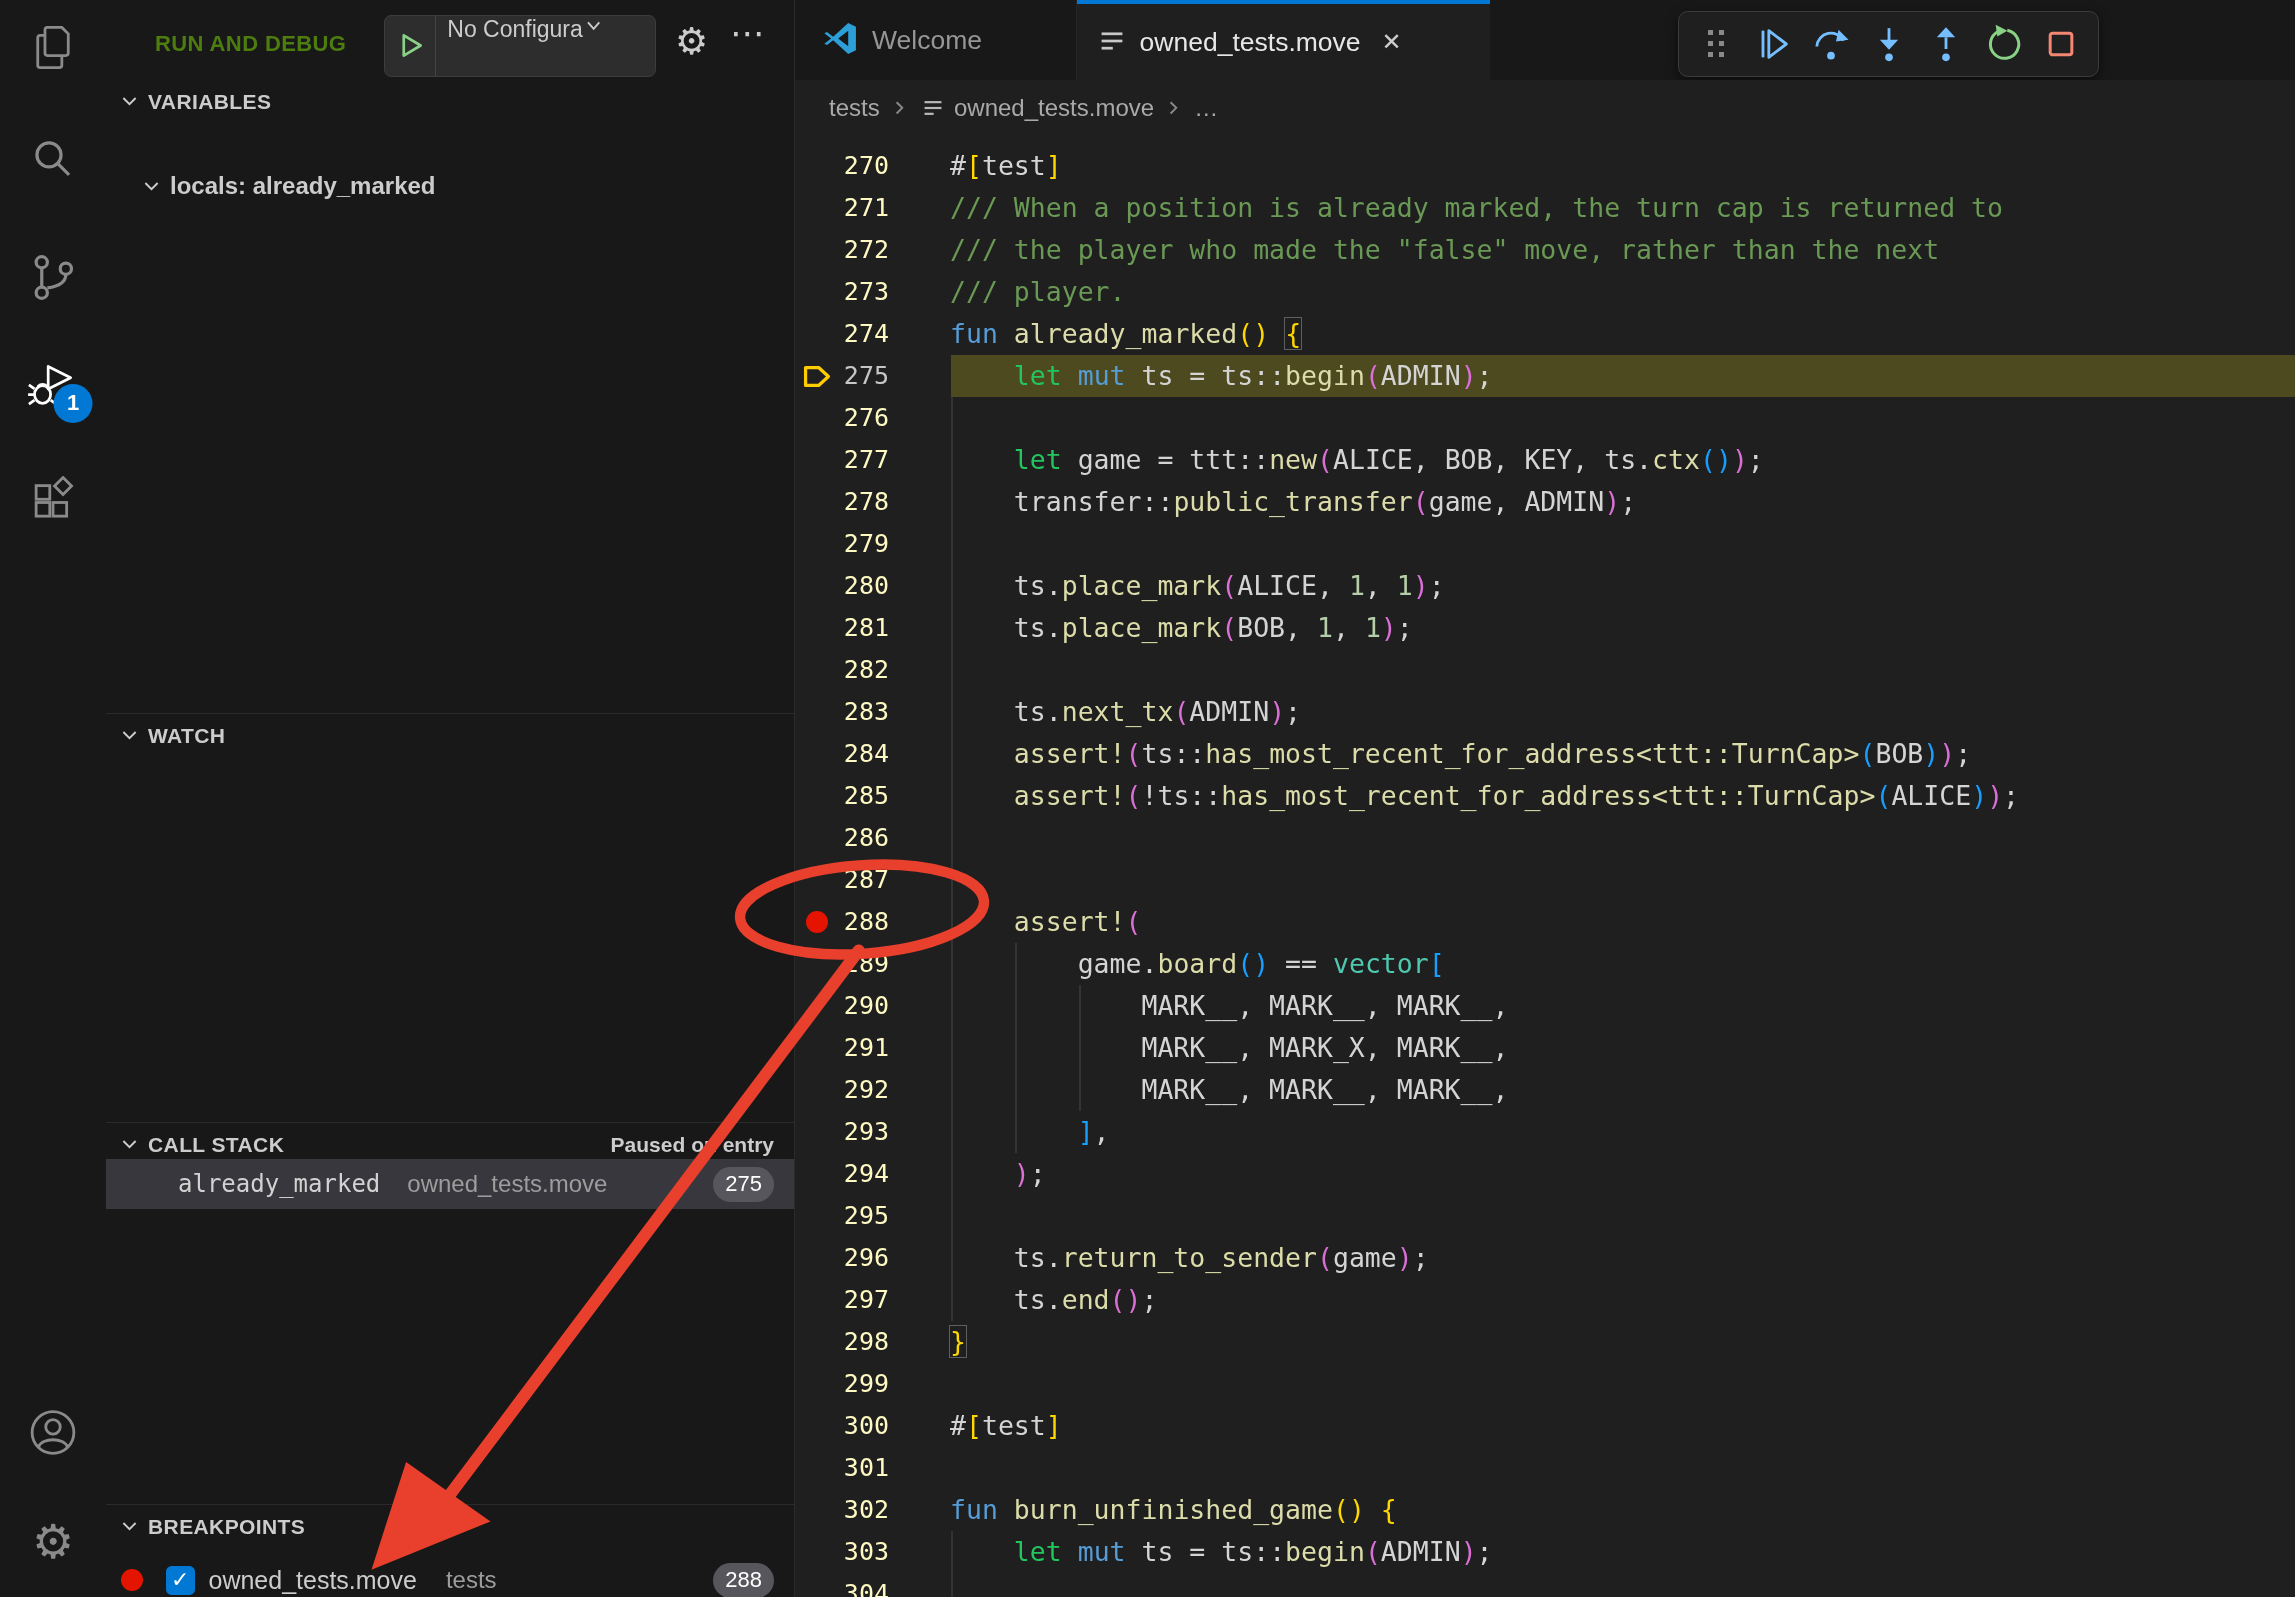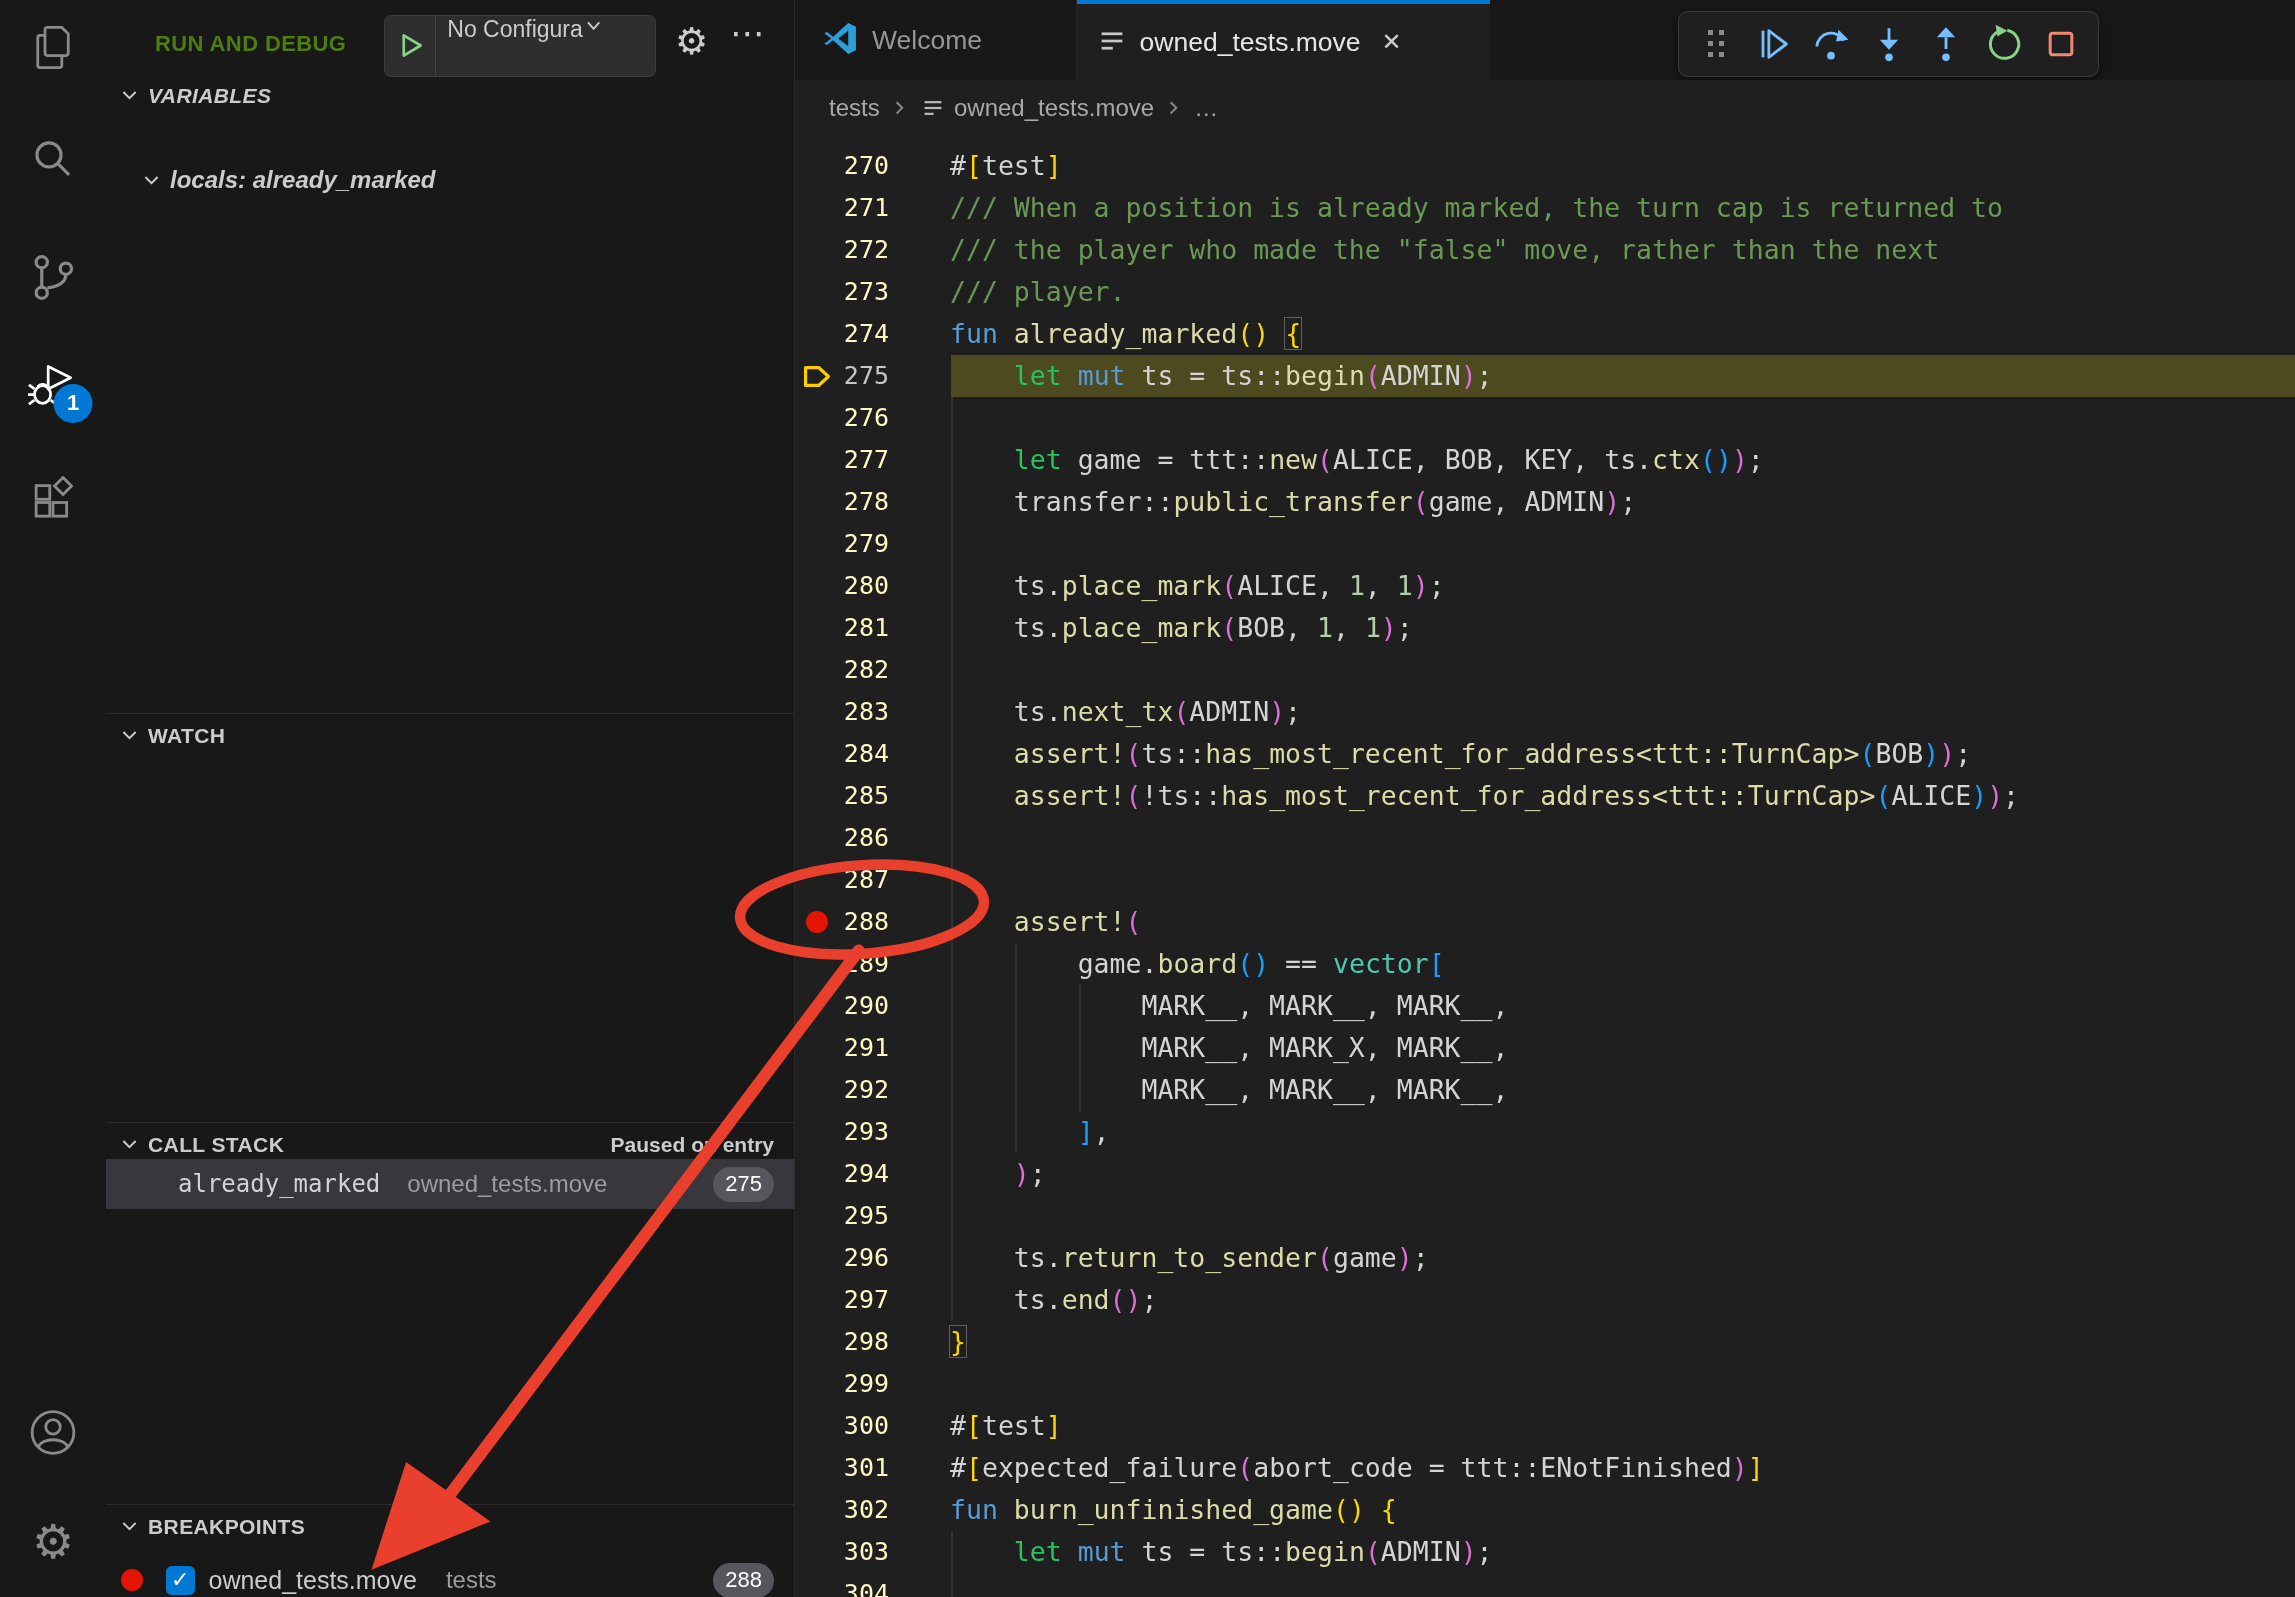--- a/index.html
+++ b/index.html
@@ -156,21 +156,21 @@
     <span class="cfg-label">No Configura</span>
     <span class="cfg-chevron">
       <svg width="19.3" height="19.3" viewBox="0 0 24 24" fill="none" stroke="#cccccc" stroke-width="2.4">
         <polyline points="5,8 12,16 19,8"></polyline>
       </svg>
     </span>
   </div>
   <div class="hdr-gear">⚙</div>
   <div class="hdr-dots">⋯</div>
 
-  <div class="section" style="top:76px;height:629px;font-style:italic;">
+  <div class="section" style="top:82px;height:629px;">
     <div class="sec-hdr">
       <span class="chev">
         <svg viewBox="0 0 24 24" width="21" height="21" fill="none" stroke="#cccccc" stroke-width="2.2">
             <polyline points="5,8 12,15 19,8"></polyline>
           </svg>
       </span>
       <span class="lbl">VARIABLES</span>
     </div>
     <div class="tree-row" style="top:80px">
       <span class="chev">
@@ -515,21 +515,20 @@
         <div class="src"></div>
       </div>
       <div class="cl">
         <div class="glyph"></div>
         <div class="ln">300</div>
         <div class="src"><span class="c-wh">#</span><span class="c-b1">[</span><span class="c-wh">test</span><span class="c-b1">]</span></div>
       </div>
       <div class="cl">
         <div class="glyph"></div>
         <div class="ln">301</div>
-        <div class="src"><span class="c-wh">#</span><span class="c-b1">[</span><span class="c-wh">expected_failure</span><span class="c-b2">(</span><span class="c-wh">abort_code = ttt::ENotFinished</span><span class="c-b2">)</span><span class="c-b1">]</span></div>
       </div>
       <div class="cl">
         <div class="glyph"></div>
         <div class="ln">302</div>
         <div class="src"><span class="c-kw">fun</span><span class="c-wh"> </span><span class="c-fn">burn_unfinished_game</span><span class="c-b1">(</span><span class="c-b1">)</span><span class="c-wh"> </span><span class="c-b1">{</span></div>
       </div>
       <div class="cl">
         <div class="guide" style="left: 156px;"></div>
         <div class="glyph"></div>
         <div class="ln">303</div>

